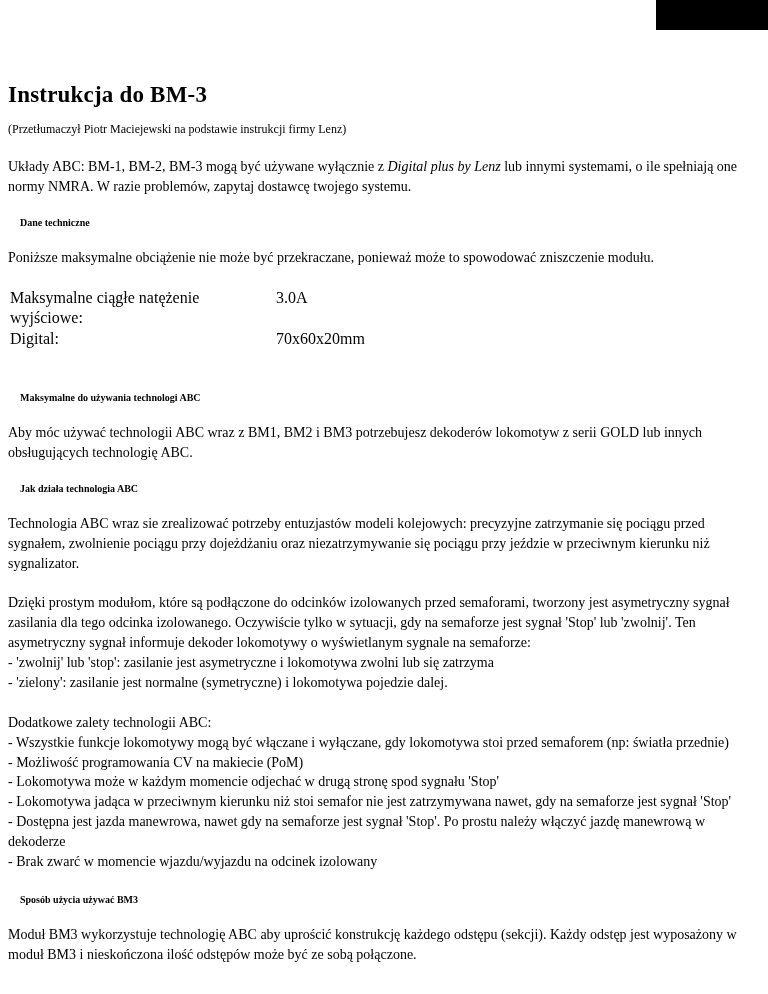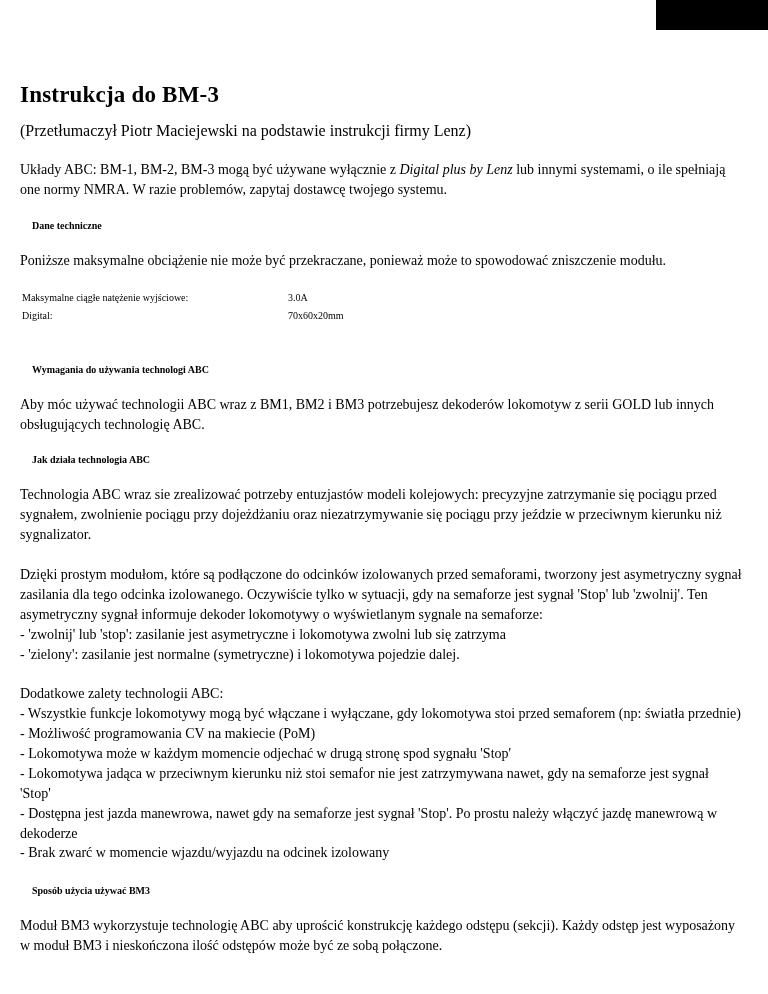--- a/index.html
+++ b/index.html
@@ -17,30 +17,30 @@
   }
   .black-corner {
     position: absolute;
     top: 0;
     right: 0;
     width: 112px;
     height: 30px;
     background: #000000;
   }
   .page {
-    padding: 82px 22px 0 20px;
+    padding: 82px 22px 0 8px;
   }
   h1 {
     font-size: 23px;
     font-weight: bold;
     margin: 0 0 14px 0;
     letter-spacing: 0.2px;
   }
   .subtitle {
-    font-size: 16px;
+    font-size: 12px;
     margin: 0 0 20px 0;
   }
   h2 {
     font-size: 10px;
     font-weight: bold;
     margin: 0 0 20px 12px;
   }
   h2.gap-top {
     margin-top: 22px;
   }
@@ -49,22 +49,21 @@
     line-height: 1.42;
     margin: 0 4px 20px 0;
     white-space: pre-line;
   }
   .para em {
     font-style: italic;
   }
   .specs {
     display: grid;
     grid-template-columns: 266px auto;
-    row-gap: 5px;
-    font-size: 10px;
+    font-size: 16px;
     line-height: 1.3;
     margin: 4px 0 42px 2px;
   }
 </style>
 </head>
 <body>
 
 <div class="black-corner"></div>
 
 <div class="page">
@@ -79,21 +78,21 @@
 
   <p class="para">Poniższe maksymalne obciążenie nie może być przekraczane, ponieważ może to spowodować zniszczenie modułu.</p>
 
   <div class="specs">
     <div>Maksymalne ciągłe natężenie wyjściowe:</div>
     <div>3.0A</div>
     <div>Digital:</div>
     <div>70x60x20mm</div>
   </div>
 
-  <h2>Wymagania do używania technologi ABC</h2>
+  <h2>Maksymalne do używania technologi ABC</h2>
 
   <p class="para">Aby móc używać technologii ABC wraz z BM1, BM2 i BM3 potrzebujesz dekoderów lokomotyw z serii GOLD lub innych obsługujących technologię ABC.</p>
 
   <h2>Jak działa technologia ABC</h2>
 
   <p class="para">Technologia ABC wraz sie zrealizować potrzeby entuzjastów modeli kolejowych: precyzyjne zatrzymanie się pociągu przed sygnałem, zwolnienie pociągu przy dojeżdżaniu oraz niezatrzymywanie się pociągu przy jeździe w przeciwnym kierunku niż sygnalizator.</p>
 
   <p class="para">Dzięki prostym modułom, które są podłączone do odcinków izolowanych przed semaforami, tworzony jest asymetryczny sygnał zasilania dla tego odcinka izolowanego. Oczywiście tylko w sytuacji, gdy na semaforze jest sygnał 'Stop' lub 'zwolnij'. Ten asymetryczny sygnał informuje dekoder lokomotywy o wyświetlanym sygnale na semaforze:
 - 'zwolnij' lub 'stop': zasilanie jest asymetryczne i lokomotywa zwolni lub się zatrzyma
 - 'zielony': zasilanie jest normalne (symetryczne) i lokomotywa pojedzie dalej.</p>

